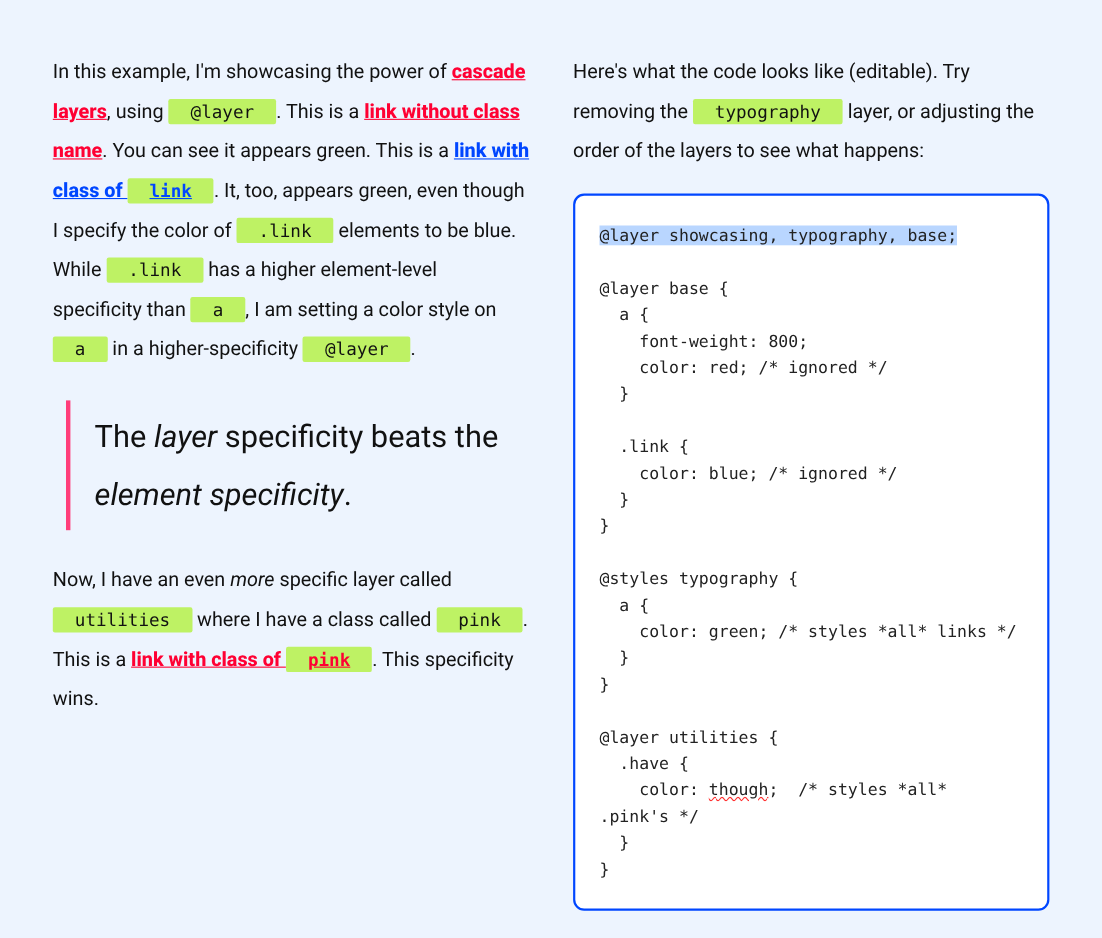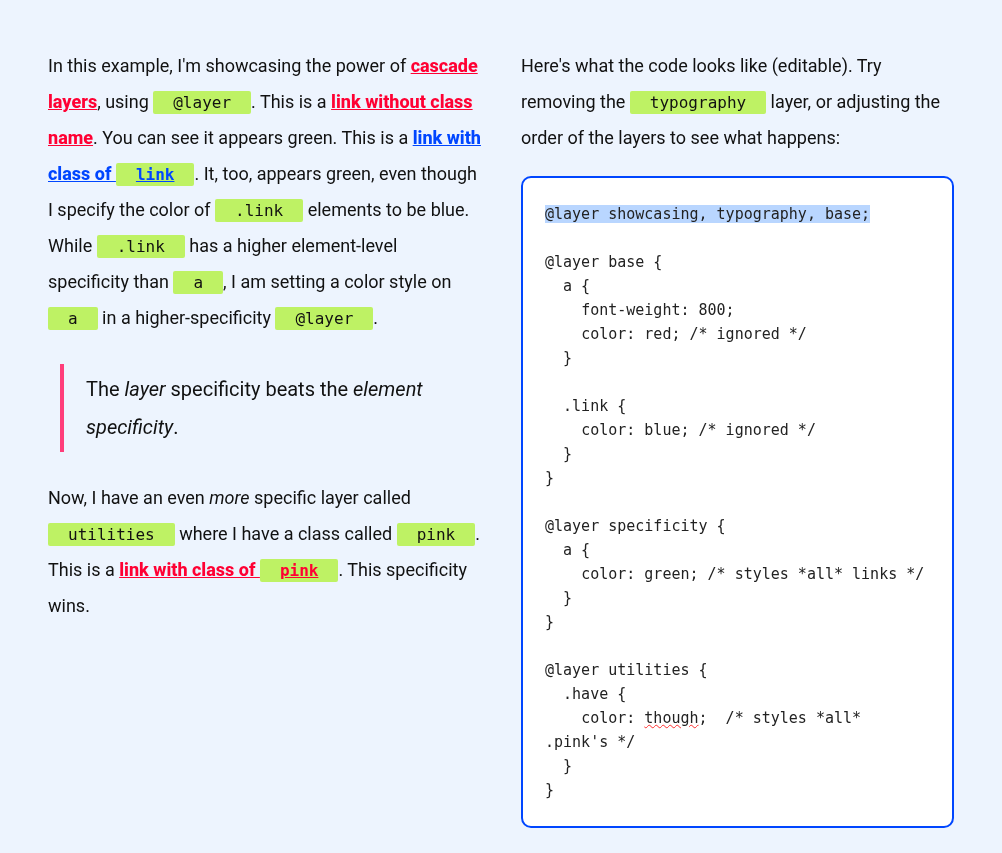--- a/index.html
+++ b/index.html
@@ -47,21 +47,21 @@
   }
   a.lnk-blue {
     color: #0046ff;
     font-weight: 800;
     text-decoration: underline;
   }
   blockquote {
     border-left: 4px solid #ff3d7a;
     margin: 28px 0 28px 12px;
     padding: 6px 0 6px 22px;
-    font-size: 20px;
+    font-size: 28px;
     line-height: 1.9;
   }
   blockquote em { font-style: italic; }
   .right p { line-height: 2; }
   .codebox {
     border: 2px solid #0046ff;
     border-radius: 10px;
     background: #fff;
     padding: 24px 22px;
     margin-top: 18px;
@@ -119,21 +119,21 @@
 <span>  a {</span>
 <span>    font-weight: 800;</span>
 <span>    color: red; /* ignored */</span>
 <span>  }</span>
 
 <span>  .link {</span>
 <span>    color: blue; /* ignored */</span>
 <span>  }</span>
 <span>}</span>
 
-<span>@layer specificity {</span>
+<span>@styles typography {</span>
 <span>  a {</span>
 <span>    color: green; /* styles *all* links */</span>
 <span>  }</span>
 <span>}</span>
 
 <span>@layer utilities {</span>
 <span>  .have {</span>
 <span>    color: </span><span class="squiggle">though</span><span>;  /* styles *all* .pink's */</span>
 <span>  }</span>
 <span>}</span></pre>

